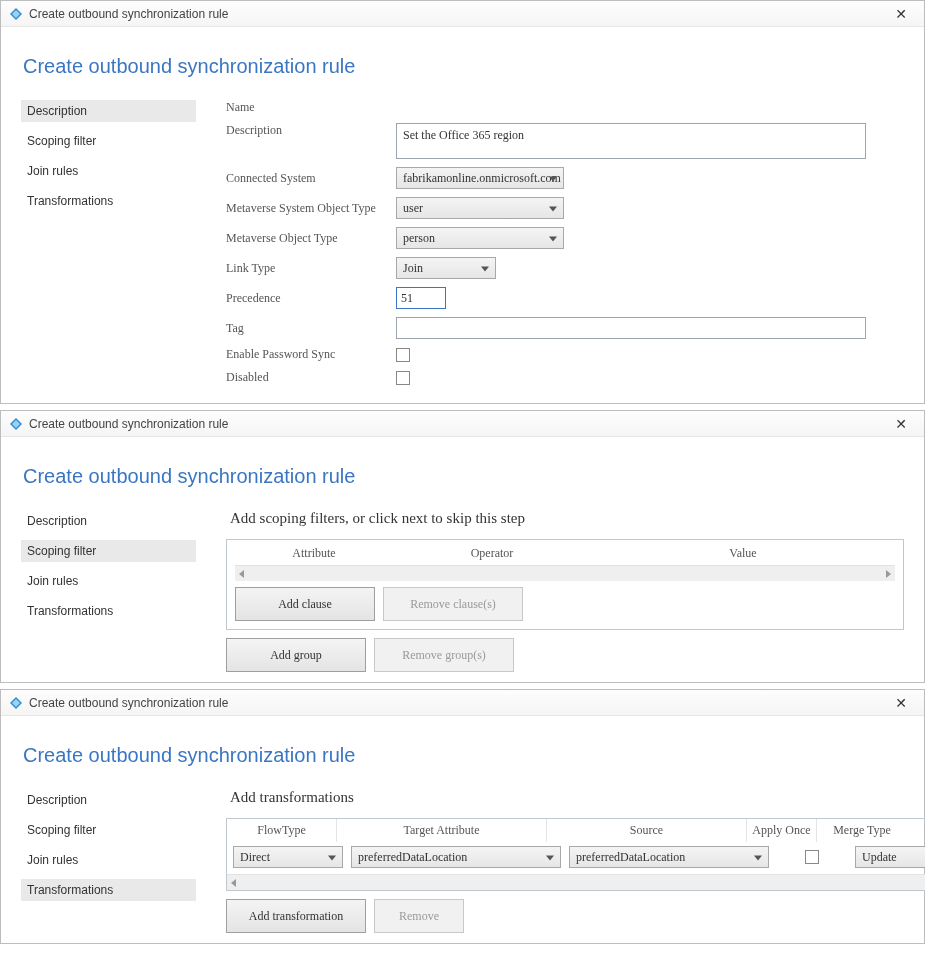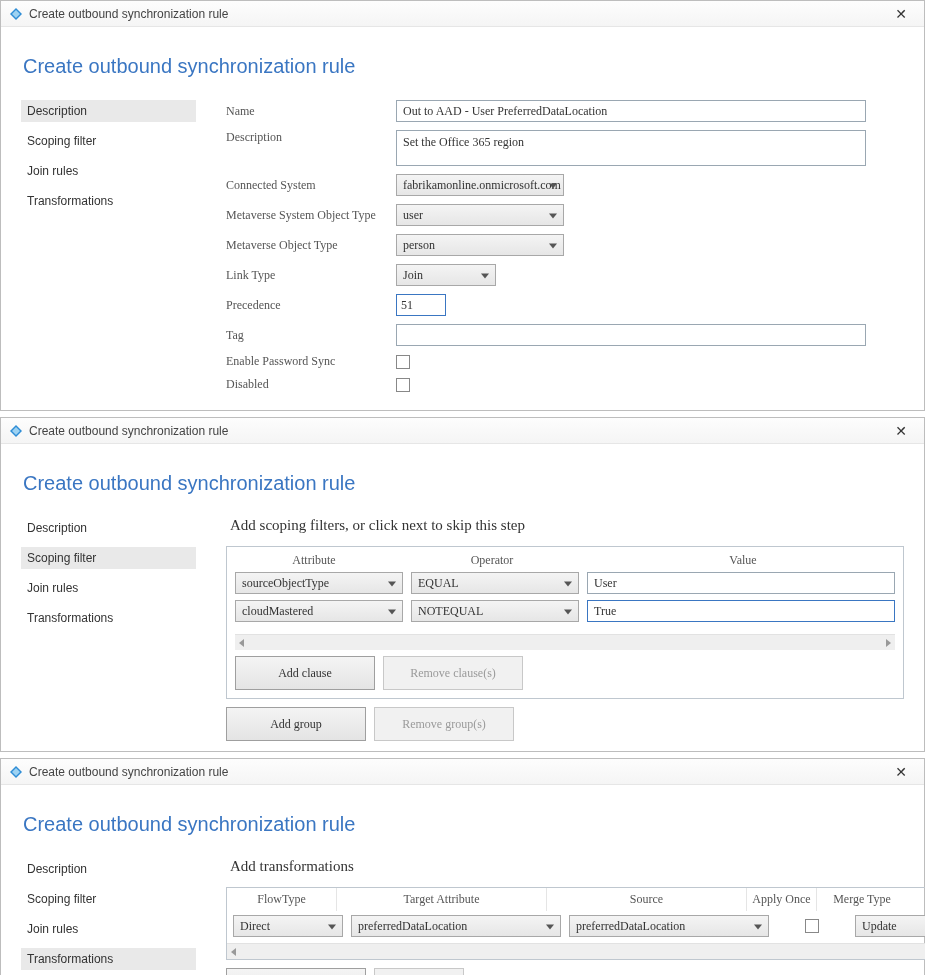--- a/index.html
+++ b/index.html
@@ -209,21 +209,20 @@
       <div class="nav">
         <div class="nav-item selected">Description</div>
         <div class="nav-item">Scoping filter</div>
         <div class="nav-item">Join rules</div>
         <div class="nav-item">Transformations</div>
       </div>
 
       <div class="form-area">
         <div class="form-row">
           <div class="form-label">Name</div>
-          <input class="txt" value="Out to AAD - User PreferredDataLocation" style="">
         </div>
         <div class="form-row top">
           <div class="form-label">Description</div>
           <textarea class="txtarea" style="">Set the Office 365 region</textarea>
         </div>
         <div class="form-row">
           <div class="form-label">Connected System</div>
           <div class="sel sel-cs">
               <span>fabrikamonline.onmicrosoft.com</span>
             </div>
@@ -292,40 +291,20 @@
       </div>
 
       <div class="form-area">
         <div class="section-sub">Add scoping filters, or click next to skip this step</div>
 
         <div class="panel-border">
           <div class="grid-head">
             <div class="col-a">Attribute</div>
             <div class="col-o">Operator</div>
             <div class="col-v">Value</div>
-          </div>
-          <div class="grid-body">
-            <div class="filter-row">
-              <div class="sel sel-wide">
-                  <span>sourceObjectType</span>
-                </div>
-              <div class="sel sel-wide">
-                  <span>EQUAL</span>
-                </div>
-              <input class="val-input" value="User" style="">
-            </div>
-            <div class="filter-row">
-              <div class="sel sel-wide">
-                  <span>cloudMastered</span>
-                </div>
-              <div class="sel sel-wide">
-                  <span>NOTEQUAL</span>
-                </div>
-              <input class="val-input focus" value="True" style="">
-            </div>
           </div>
           <div class="scroll-strip"></div>
           <div class="btn-row inside">
             <div class="btn">Add clause</div>
             <div class="btn disabled">Remove clause(s)</div>
           </div>
         </div>
 
         <div class="btn-row">
           <div class="btn">Add group</div>

